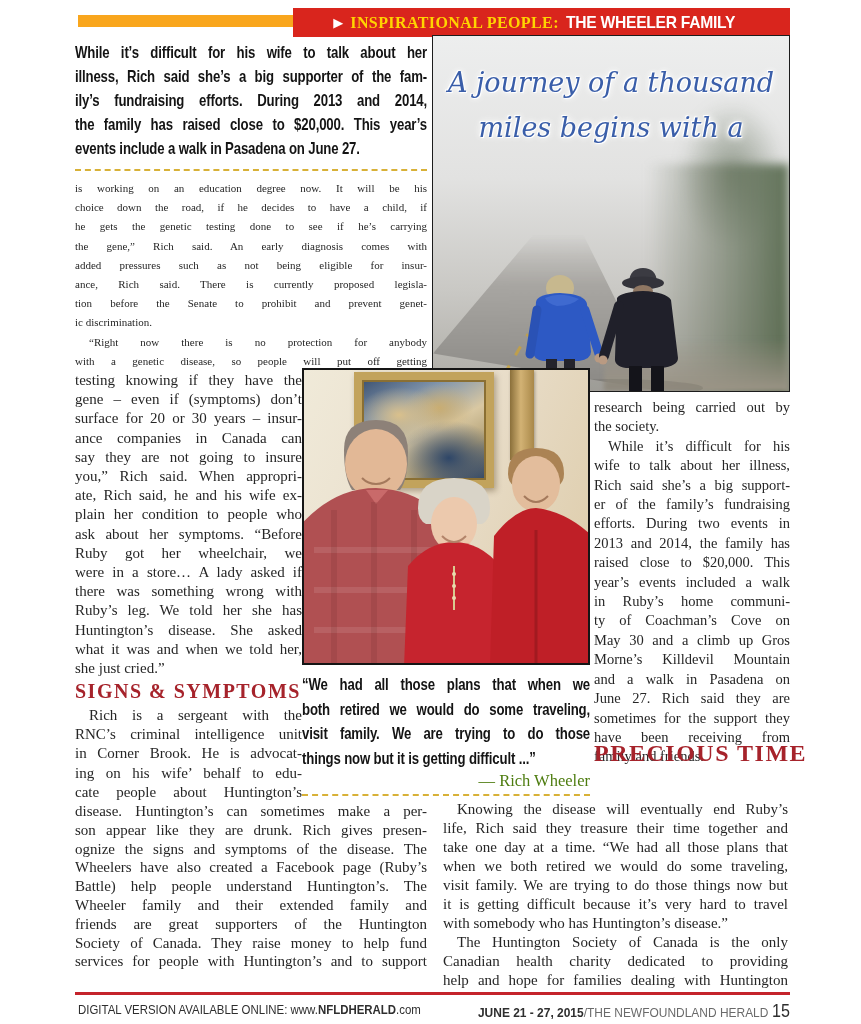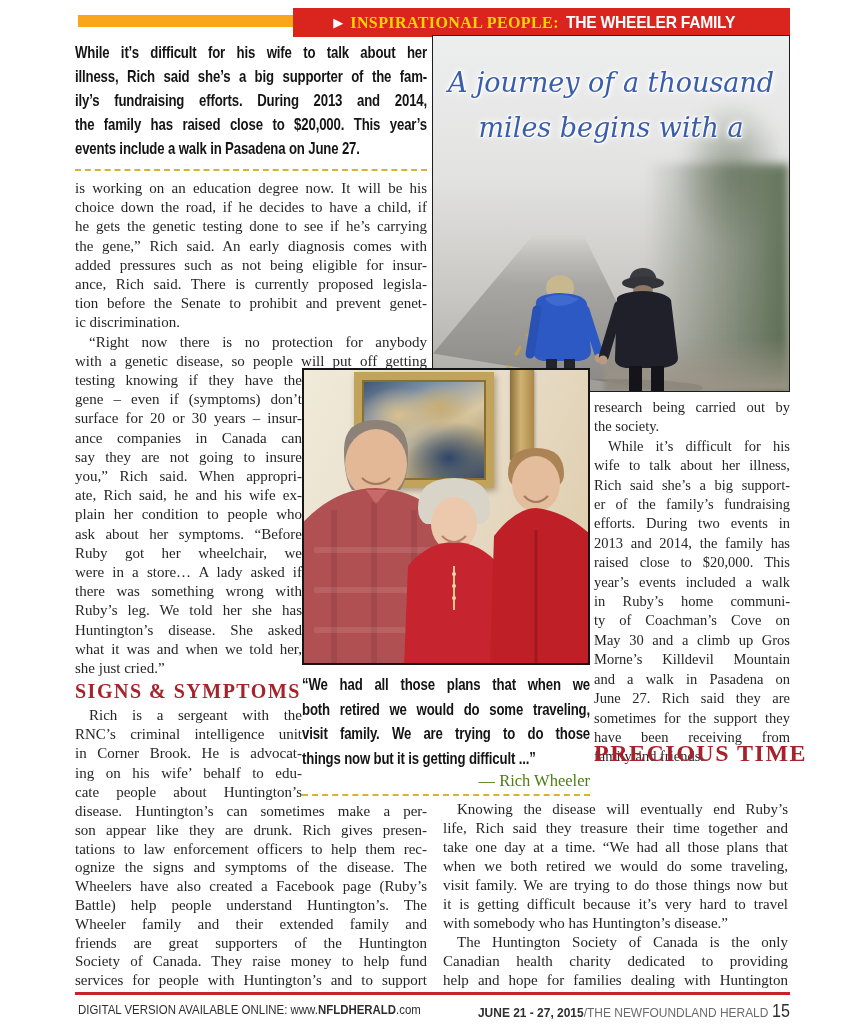--- a/index.html
+++ b/index.html
@@ -30,21 +30,21 @@
 
   
   .dash { border-top:2.5px dashed var(--dash-yellow,#d8b137); height:0; }
   .dash1 { left:75px; top:169px; width:352px; }
   .dash2 { left:302px; top:794px; width:288px; }
 
   
   .tblock > div { text-align:justify; text-align-last:justify; }
   .tblock > div.pend { text-align-last:left; }
   .tblock > div.pstart { text-indent:14px; }
-  .body-a { left:75px;  top:179px; width:352px; font-size:15px; line-height:19.2px; }
+  .body-a { left:75px;  top:179px; width:352px; font-size:11px; line-height:19.2px; }
   .body-b { left:75px;  top:371px; width:227px; font-size:15px; line-height:19.2px; }
   .body-c { left:75px;  top:706px; width:227px; font-size:15px; line-height:19.2px; }
   .body-d { left:75px;  top:802px; width:352px; font-size:15px; line-height:18.8px; }
   .body-r { left:594px; top:398px; width:196px; font-size:14.5px; line-height:19.4px; }
   .body-br{ left:443px; top:800px; width:345px; font-size:15px; line-height:19px; }
 
   .redhead { font-family:"Liberation Serif",serif; font-weight:bold;
     color:var(--heading-red,#a6232b); letter-spacing:1.5px; }
   .signs    { left:75px;  top:680px; font-size:20px; }
   .precious { left:594px; top:740px; font-size:24px; }
@@ -192,21 +192,20 @@
   <div class="abs body-c tblock">
       <div class="pstart">Rich is a sergeant with the</div>
       <div>RNC’s criminal intelligence unit</div>
       <div>in Corner Brook. He is advocat-</div>
       <div>ing on his wife’ behalf to edu-</div>
       <div>cate people about Huntington’s</div>
     </div>
   <div class="abs body-d tblock">
       <div>disease. Huntington’s can sometimes make a per-</div>
       <div>son appear like they are drunk. Rich gives presen-</div>
-      <div>tations to law enforcement officers to help them rec-</div>
       <div>ognize the signs and symptoms of the disease. The</div>
       <div>Wheelers have also created a Facebook page (Ruby’s</div>
       <div>Battle) help people understand Huntington’s. The</div>
       <div>Wheeler family and their extended family and</div>
       <div>friends are great supporters of the Huntington</div>
       <div>Society of Canada. They raise money to help fund</div>
       <div>services for people with Huntington’s and to support</div>
     </div>
 
   <div class="abs family-photo">

